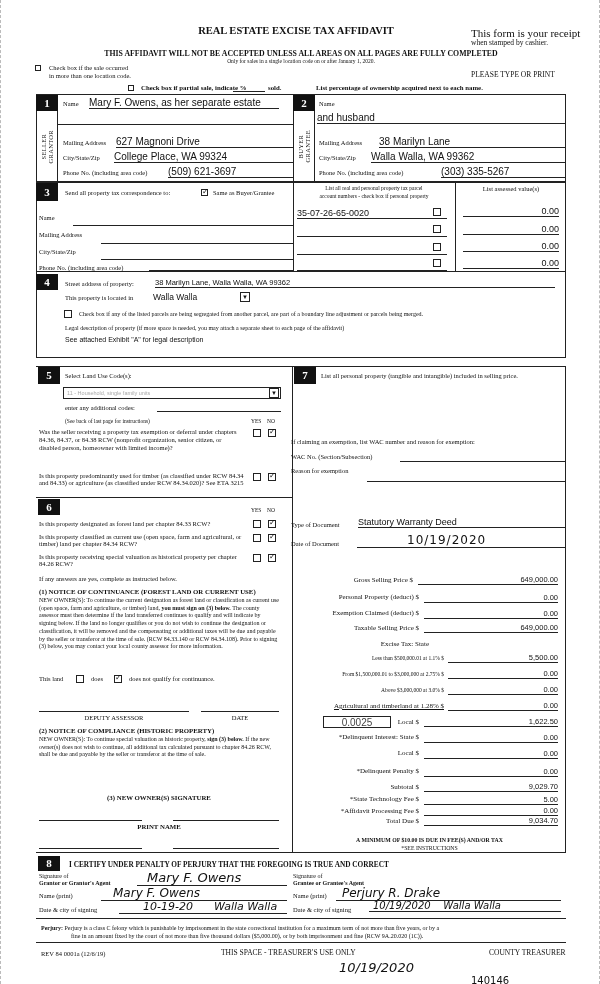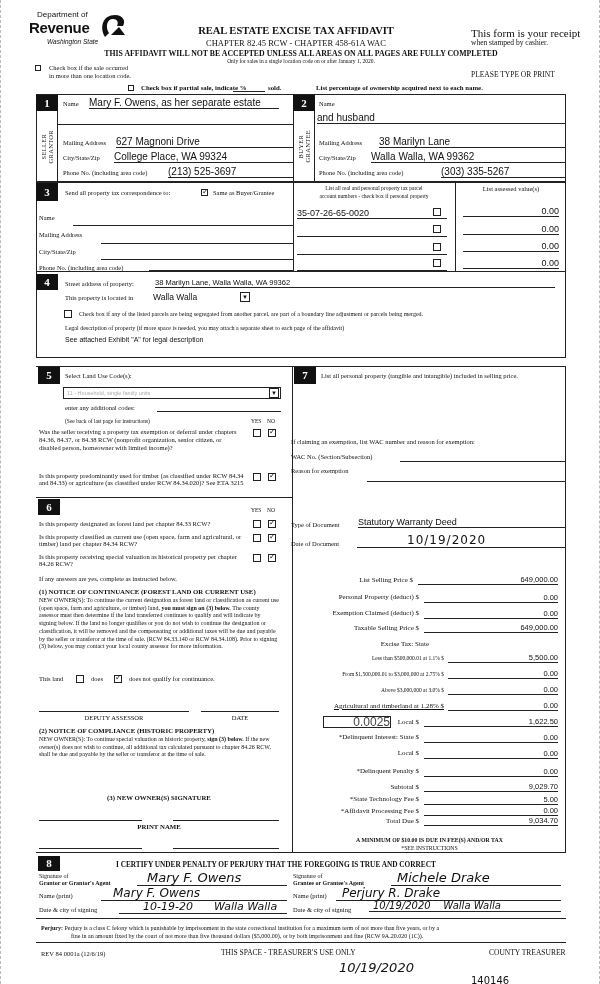--- a/index.html
+++ b/index.html
@@ -24,32 +24,22 @@
   .small { font-size: 6.5px; }
   .tax-label { font-size: 7px; text-align: right; }
   .tax-val { font-family: "Liberation Sans", sans-serif; font-size: 7.5px; text-align: right; border-bottom: 1px solid #222; }
   .dd-arrow { width: 10px; height: 10px; border: 1px solid #222; font-size: 6px; line-height: 8px; text-align: center; background: #fff; }
 </style>
 </head>
 <body>
 
 <div class="page">
 
-  <div class="abs" style="left:28px;top:10px;width:100px;height:40px;">
-    <div class="abs sans" style="left:8px;top:0;font-size:8px;">Department of</div>
-    <div class="abs sans b" style="left:0;top:9px;font-size:15px;letter-spacing:-0.3px;">Revenue</div>
-    <div class="abs sans" style="left:18px;top:28px;font-size:6.5px;font-style:italic;">Washington State</div>
-    <svg class="abs" style="left:68px;top:3px;" width="30" height="26">
-      <path d="M8 24 C2 14, 6 2, 18 2 C26 2, 29 8, 26 13 L20 13 C22 9, 20 6, 16 6 C10 6, 8 14, 12 20 Z" fill="#111"></path>
-      <path d="M14 22 L22 14 L28 22 Z" fill="#111"></path>
-    </svg>
-  </div>
 
   <div class="abs c b" style="left:150px;top:25px;width:290px;font-size:10.5px;">REAL ESTATE EXCISE TAX AFFIDAVIT</div>
-  <div class="abs c" style="left:150px;top:38px;width:290px;font-size:8.5px;">CHAPTER 82.45 RCW - CHAPTER 458-61A WAC</div>
   <div class="abs" style="left:470px;top:27px;font-size:11px;">This form is your receipt</div>
   <div class="abs" style="left:470px;top:38px;font-size:7.5px;">when stamped by cashier.</div>
   <div class="abs c b" style="left:60px;top:49px;width:480px;font-size:7.8px;">THIS AFFIDAVIT WILL NOT BE ACCEPTED UNLESS ALL AREAS ON ALL PAGES ARE FULLY COMPLETED</div>
   <div class="abs c" style="left:150px;top:58px;width:300px;font-size:5.5px;">Only for sales in a single location code on or after January 1, 2020.</div>
 
   <div class="abs" style="left:34px;top:65px;"><span class="cbs"></span></div>
   <div class="abs small" style="left:48px;top:64px;">Check box if the sale occurred</div>
   <div class="abs small" style="left:48px;top:72px;">in more than one location code.</div>
   <div class="abs" style="left:470px;top:70px;font-size:7.5px;">PLEASE TYPE OR PRINT</div>
 
@@ -67,21 +57,21 @@
     <div class="vlabel"><span>SELLER</span><br><span>GRANTOR</span></div>
   </div>
   <div class="abs small" style="left:62px;top:100px;">Name</div>
   <div class="abs fill line" style="left:88px;top:97px;width:190px;">Mary F. Owens, as her separate estate</div>
   <div class="abs line" style="left:57px;top:124px;width:235px;"></div>
   <div class="abs small" style="left:62px;top:139px;">Mailing Address</div>
   <div class="abs fill line" style="left:115px;top:136px;width:177px;">627 Magnoni Drive</div>
   <div class="abs small" style="left:62px;top:154px;">City/State/Zip</div>
   <div class="abs fill line" style="left:113px;top:151px;width:179px;">College Place, WA 99324</div>
   <div class="abs small" style="left:62px;top:169px;">Phone No. (including area code)</div>
-  <div class="abs fill line" style="left:167px;top:166px;width:125px;">(213) 525-3697</div>
+  <div class="abs fill line" style="left:167px;top:166px;width:125px;">(509) 621-3697</div>
 
   <div class="abs num" style="left:292px;top:95px;">2</div>
   <div class="abs" style="left:292px;top:111px;width:22px;height:71px;border-right:1px solid #222;display:flex;align-items:center;justify-content:center;">
     <div class="vlabel"><span>BUYER</span><br><span>GRANTEE</span></div>
   </div>
   <div class="abs small" style="left:318px;top:100px;">Name</div>
   <div class="abs fill line" style="left:316px;top:112px;width:249px;">and husband</div>
   <div class="abs small" style="left:318px;top:139px;">Mailing Address</div>
   <div class="abs fill line" style="left:378px;top:136px;width:187px;">38 Marilyn Lane</div>
   <div class="abs small" style="left:318px;top:154px;">City/State/Zip</div>
@@ -213,21 +203,21 @@
   <div class="abs small" style="left:290px;top:467px;">Reason for exemption</div>
   <div class="abs line" style="left:366px;top:481px;width:199px;"></div>
 
   <div class="abs small" style="left:290px;top:521px;">Type of Document</div>
   <div class="abs fill line" style="left:357px;top:517px;width:208px;font-size:9px;">Statutory Warranty Deed</div>
   <div class="abs small" style="left:290px;top:540px;">Date of Document</div>
   <div class="abs hand line" style="left:356px;top:533px;width:209px;padding-left:50px;font-size:12px;font-style:normal;letter-spacing:1px;">10/19/2020</div>
 
   <div class="abs" style="left:292px;top:574px;width:273px;">
     <div style="position:relative;height:17px;">
-      <div class="abs tax-label" style="right:153px;top:2px;">List Selling Price  $</div>
+      <div class="abs tax-label" style="right:153px;top:2px;">Gross Selling Price  $</div>
       <div class="abs tax-val" style="left:125px;width:140px;top:1px;">649,000.00</div>
     </div>
     <div style="position:relative;height:16px;">
       <div class="abs tax-label" style="right:147px;top:2px;">Personal Property (deduct)  $</div>
       <div class="abs tax-val" style="left:131px;width:134px;top:2px;">0.00</div>
     </div>
     <div style="position:relative;height:16px;">
       <div class="abs tax-label" style="right:147px;top:2px;">Exemption Claimed (deduct)  $</div>
       <div class="abs tax-val" style="left:131px;width:134px;top:2px;">0.00</div>
     </div>
@@ -248,21 +238,21 @@
     </div>
     <div style="position:relative;height:16px;">
       <div class="abs tax-label" style="right:122px;top:3px;font-size:5.5px;">Above $3,000,000 at 3.0%  $</div>
       <div class="abs tax-val" style="left:155px;width:110px;top:1px;">0.00</div>
     </div>
     <div style="position:relative;height:16px;">
       <div class="abs tax-label" style="right:122px;top:2px;text-decoration:underline;">Agricultural and timberland at 1.28%  $</div>
       <div class="abs tax-val" style="left:155px;width:110px;top:1px;">0.00</div>
     </div>
     <div style="position:relative;height:15px;">
-      <div class="abs box sans c" style="left:30px;top:0;width:68px;height:12px;font-size:12px;color:#444;line-height:11px;text-align:right;">0.0025</div>
+      <div class="abs box sans c" style="left:30px;top:0;width:68px;height:12px;font-size:10px;color:#444;line-height:11px;">0.0025</div>
       <div class="abs tax-label" style="right:147px;top:2px;">Local  $</div>
       <div class="abs tax-val" style="left:131px;width:134px;top:1px;">1,622.50</div>
     </div>
     <div style="position:relative;height:15px;">
       <div class="abs tax-label" style="right:147px;top:2px;">*Delinquent Interest: State  $</div>
       <div class="abs tax-val" style="left:131px;width:134px;top:2px;">0.00</div>
     </div>
     <div style="position:relative;height:18px;">
       <div class="abs tax-label" style="right:147px;top:3px;">Local  $</div>
       <div class="abs tax-val" style="left:131px;width:134px;top:3px;">0.00</div>
@@ -286,39 +276,38 @@
     <div style="position:relative;height:12px;">
       <div class="abs tax-label" style="right:147px;top:0px;">Total Due  $</div>
       <div class="abs tax-val" style="left:131px;width:134px;top:-1px;">9,034.70</div>
     </div>
   </div>
   <div class="abs c b" style="left:292px;top:837px;width:273px;font-size:5.8px;">A MINIMUM OF $10.00 IS DUE IN FEE(S) AND/OR TAX</div>
   <div class="abs c" style="left:292px;top:845px;width:273px;font-size:5.8px;">*SEE INSTRUCTIONS</div>
 
   <div class="abs" style="left:35px;top:852px;width:530px;height:1px;background:#222;"></div>
   <div class="abs num" style="left:37px;top:856px;height:15px;line-height:15px;">8</div>
-  <div class="abs b" style="left:68px;top:860px;font-size:7.3px;margin-left:47px;">I CERTIFY UNDER PENALTY OF PERJURY THAT THE FOREGOING IS TRUE AND CORRECT</div>
+  <div class="abs b" style="left:68px;top:860px;font-size:7.3px;">I CERTIFY UNDER PENALTY OF PERJURY THAT THE FOREGOING IS TRUE AND CORRECT</div>
 
   <div class="abs" style="left:38px;top:873px;font-size:6px;line-height:6.5px;">
     <div>Signature of</div>
     <div class="b">Grantor or Grantor's Agent</div>
   </div>
   <div class="abs hand line" style="left:136px;top:870px;width:150px;font-size:13px;padding-left:10px;">Mary F. Owens</div>
   <div class="abs small" style="left:38px;top:892px;">Name (print)</div>
   <div class="abs hand line" style="left:100px;top:886px;width:186px;font-size:12px;padding-left:12px;">Mary F. Owens</div>
   <div class="abs small" style="left:38px;top:906px;">Date &amp; city of signing</div>
   <div class="abs hand line" style="left:118px;top:900px;width:168px;font-size:11px;padding-left:24px;">
     <span>10-19-20</span>&nbsp;&nbsp;&nbsp;&nbsp;&nbsp;&nbsp;<span>Walla Walla</span>
   </div>
 
   <div class="abs" style="left:292px;top:873px;font-size:6px;line-height:6.5px;">
     <div>Signature of</div>
     <div class="b">Grantee or Grantee's Agent</div>
   </div>
-  <div class="abs hand line" style="left:390px;top:870px;width:170px;font-size:13px;padding-left:6px;">Michele Drake</div>
   <div class="abs small" style="left:292px;top:892px;">Name (print)</div>
   <div class="abs hand line" style="left:335px;top:886px;width:225px;font-size:12px;padding-left:6px;">Perjury R. Drake</div>
   <div class="abs small" style="left:292px;top:906px;">Date &amp; city of signing</div>
   <div class="abs hand line" style="left:368px;top:900px;width:192px;font-size:10px;padding-left:4px;">
     <span>10/19/2020</span>&nbsp;&nbsp;&nbsp;&nbsp;<span>Walla Walla</span>
   </div>
 
   <div class="abs" style="left:35px;top:918px;width:530px;height:1px;background:#222;"></div>
   <div class="abs" style="left:40px;top:924px;width:520px;font-size:6px;line-height:8px;">
     <b>Perjury:</b> <span>Perjury is a class C felony which is punishable by imprisonment in the state correctional institution for a maximum term of not more than five years, or by a</span><br>

